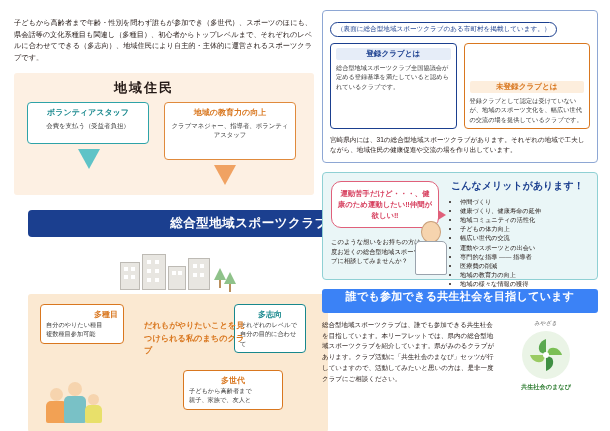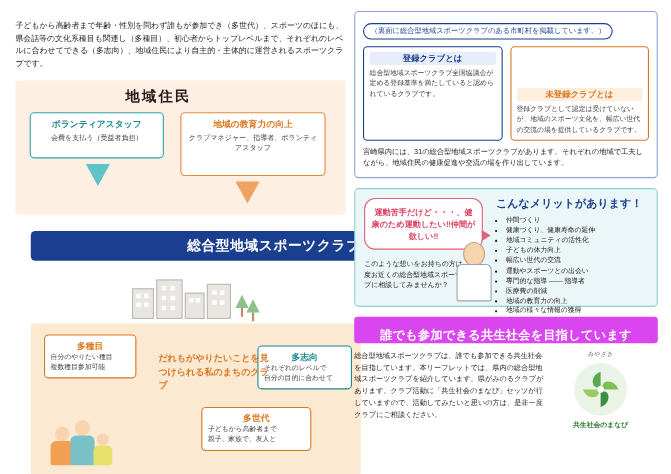--- a/index.html
+++ b/index.html
@@ -137,22 +137,22 @@
   }
   .merit{
     position:absolute;left:128px;top:6px;width:140px;
   }
   .merit-h{font-size:10px;font-weight:bold;color:#1b3f8f;}
   .merit ul{margin:4px 0 0 0;padding-left:9px;}
   .merit li{font-size:6.2px;line-height:1.47;color:#231815;}
   .person-ill{position:absolute;left:86px;top:46px;width:44px;height:56px;}
 
   .rbar{
-    margin-top:9px;width:276px;height:24px;background:#d946ef;border-radius:3px;
-    display:flex;align-items:flex-end;justify-content:center;
+    margin-top:9px;width:276px;height:24px;background:#3b82f6;border-radius:3px;
+    display:flex;align-items:flex-start;justify-content:center;
   }
   .rbar span{color:#fff;font-size:11px;font-weight:bold;letter-spacing:0.3px;}
 
   .rbody{margin-top:7px;display:flex;gap:8px;}
   .rbody p{margin:0;font-size:6.5px;line-height:1.65;width:176px;}
   .logo-wrap{width:80px;text-align:center;}
   .logo-note{font-size:5.6px;color:#6b6b6b;}
   .logo-mark{
     width:52px;height:52px;margin:1px auto 0 auto;position:relative;
   }
@@ -212,26 +212,26 @@
         <div class="win" style="left:86px;top:25px;"></div>
         <div class="tree-top" style="left:100px;top:20px;"></div>
         <div class="tree-trunk" style="left:105px;top:32px;"></div>
         <div class="tree-top" style="left:110px;top:24px;"></div>
         <div class="tree-trunk" style="left:115px;top:36px;"></div>
       </div>
 
       <div class="ground"></div>
 
       <div class="tagbox" style="left:12px;top:62px;width:84px;border-color:#d9771f;">
-        <div class="tag-title" style="color:#d9771f;">多種目</div>
+        <div class="tag-title" style="color:#d9771f;text-align:right;">多種目</div>
         <div class="tag-li">自分のやりたい種目</div>
         <div class="tag-li">複数種目参加可能</div>
       </div>
 
-      <div class="tagbox" style="left:206px;top:72px;width:86px;border-color:#18888d;">
+      <div class="tagbox" style="left:206px;top:62px;width:72px;border-color:#18888d;">
         <div class="tag-title" style="color:#18888d;">多志向</div>
         <div class="tag-li">それぞれのレベルで</div>
         <div class="tag-li">自分の目的に合わせて</div>
       </div>
 
       <div class="tagbox" style="left:108px;top:128px;width:100px;border-color:#d9771f;margin-left:47px;">
         <div class="tag-title" style="color:#d9771f;">多世代</div>
         <div class="tag-li">子どもから高齢者まで</div>
         <div class="tag-li">親子、家族で、友人と</div>
       </div>

